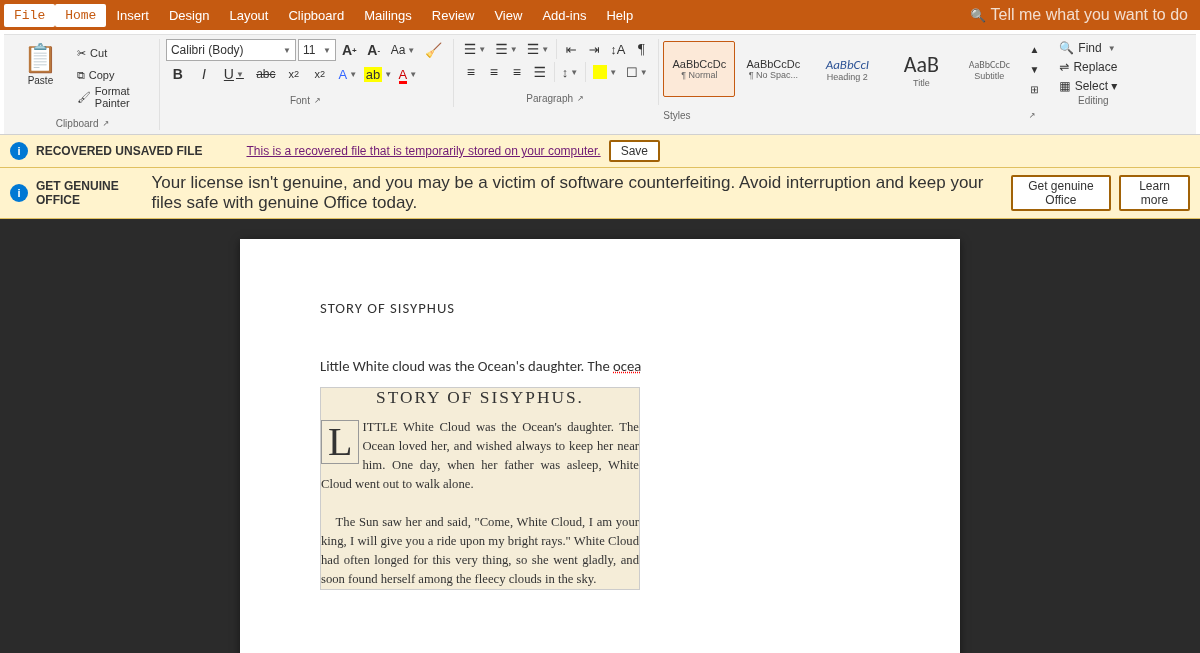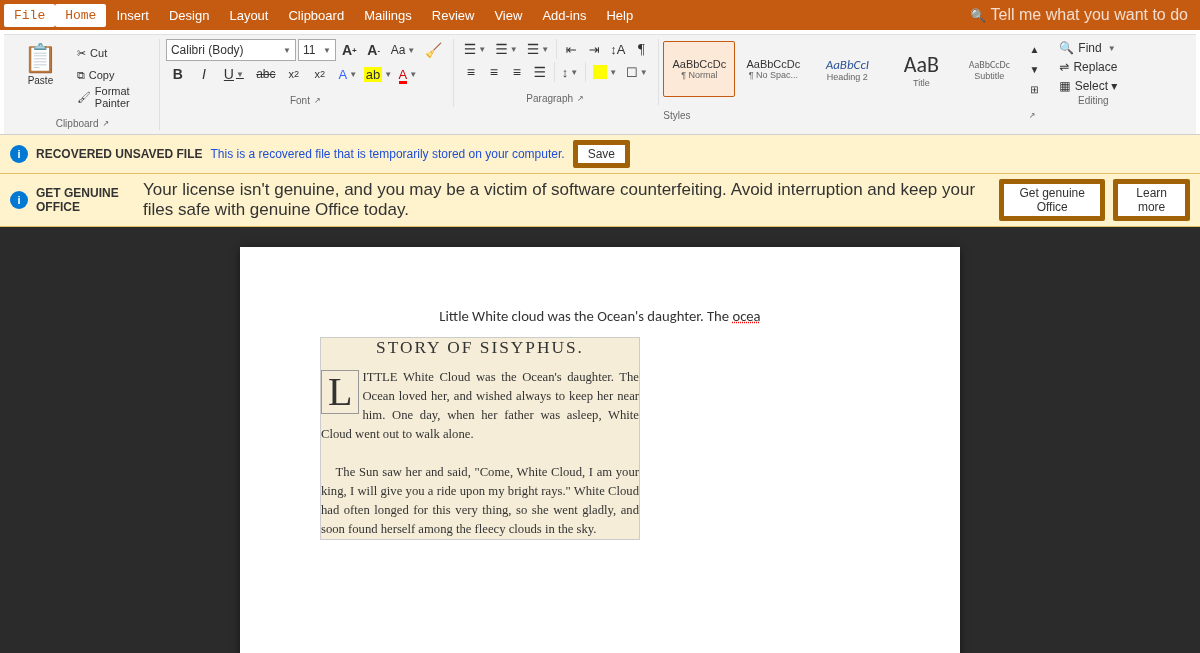--- a/index.html
+++ b/index.html
@@ -215,29 +215,31 @@
       align-items: center;
       justify-content: center;
       color: #fff;
       font-size: 11px;
       font-weight: bold;
       flex-shrink: 0;
     }
     .notif-title {
       font-weight: bold;
       font-size: 12px;
-      margin-right: 0;
+      margin-right: 8px;
     }
     .notif-link {
-      color: #1d4ed8;
-      cursor: pointer;
+      color: #701a75;
+      text-decoration: underline;
+      cursor: pointer;
+      margin-left: 28px;
     }
     .notif-btn {
       background: #fff;
-      border: 5px solid #a16207;
+      border: 2px solid #a16207;
       padding: 2px 10px;
       font-size: 12px;
       cursor: pointer;
       border-radius: 2px;
       color: #333;
     }
 
     
     .doc-area {
       background: #2b2b2b;
@@ -263,21 +265,20 @@
       font-size: 11pt;
       color: #333;
       margin-bottom: 30px;
       letter-spacing: 1px;
     }
     .doc-text {
       font-size: 11pt;
       font-family: Calibri, Arial, sans-serif;
       margin-bottom: 12px;
       color: #333;
-      text-align: center;
     }
     .doc-text .underline-dotted {
       text-decoration: underline;
       text-decoration-style: dotted;
       text-decoration-color: red;
     }
     .doc-image {
       width: 320px;
       background: #f5edd8;
       border: 1px solid #ccc;
@@ -539,20 +540,21 @@
 <div class="notification-bar notification-genuine">
   <div class="notif-icon">i</div>
   <span class="notif-title">GET GENUINE OFFICE</span>
   <span style="font-size:17px; color:#333;">Your license isn't genuine, and you may be a victim of software counterfeiting. Avoid interruption and keep your files safe with genuine Office today.</span>
   <button class="notif-btn" style="margin-left:8px;">Get genuine Office</button>
   <button class="notif-btn">Learn more</button>
 </div>
 
 <div class="doc-area">
   <div class="doc-page">
+    <div class="doc-title" style="margin-bottom:40px; font-size:11pt; font-family:Calibri;">STORY OF SISYPHUS</div>
     <div class="doc-text">
       <span>Little White cloud was the Ocean's daughter. The </span><span class="underline-dotted">ocea</span>
     </div>
 
     <div class="doc-image" style="margin-top:4px;">
       <div class="doc-image-title">STORY OF SISYPHUS.</div>
       <div class="doc-image-body">
         <span class="drop-cap">L</span>ITTLE White Cloud was the Ocean's daughter. The Ocean loved her, and wished always to keep her near him. One day, when her father was asleep, White Cloud went out to walk alone.<br><br>
         &nbsp;&nbsp;&nbsp;&nbsp;The Sun saw her and said, "Come, White Cloud, I am your king, I will give you a ride upon my bright rays." White Cloud had often longed for this very thing, so she went gladly, and soon found herself among the fleecy clouds in the sky.
       </div>

